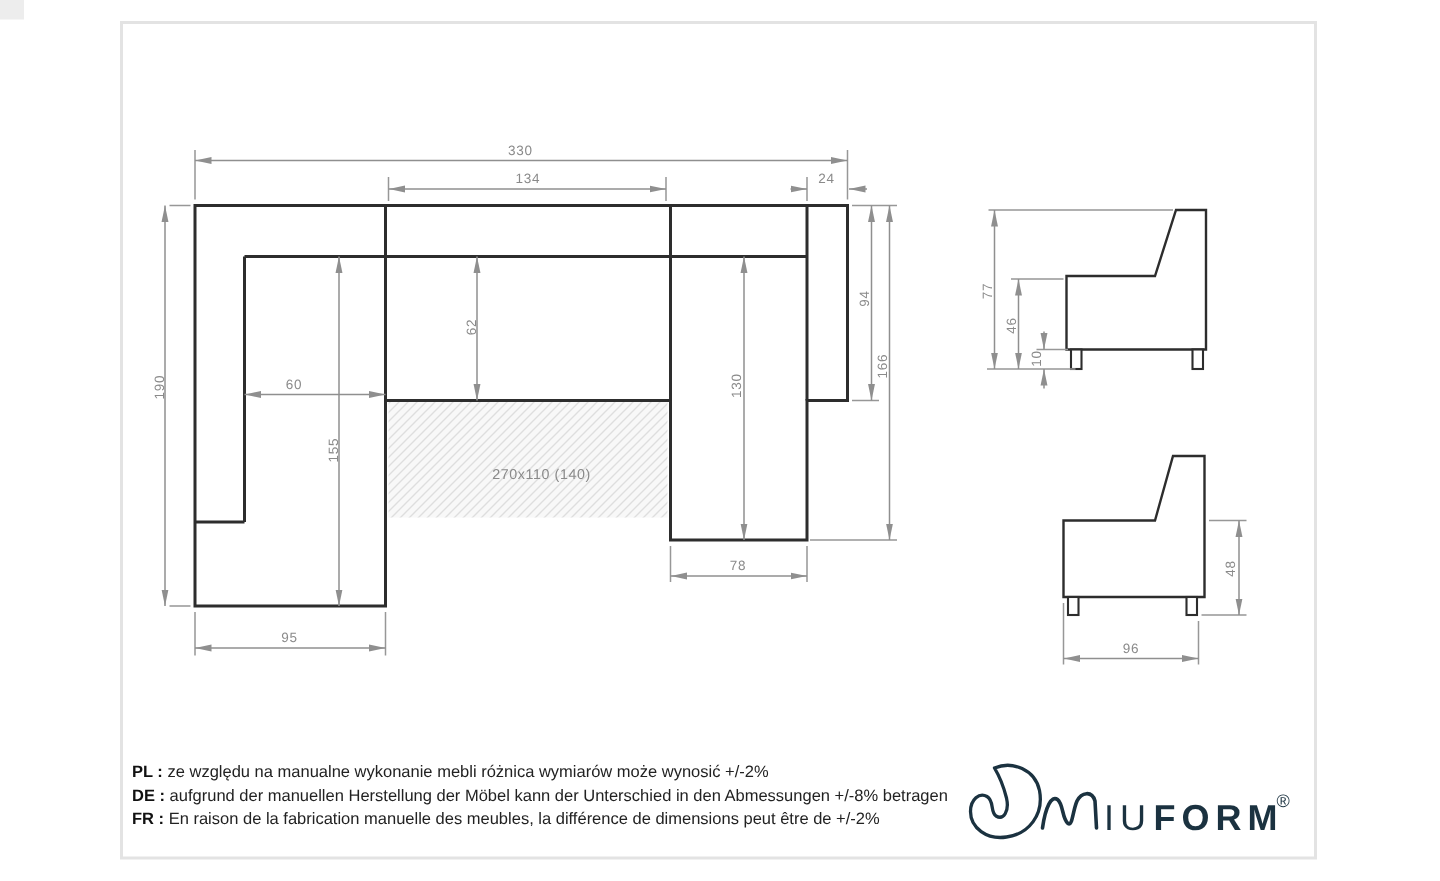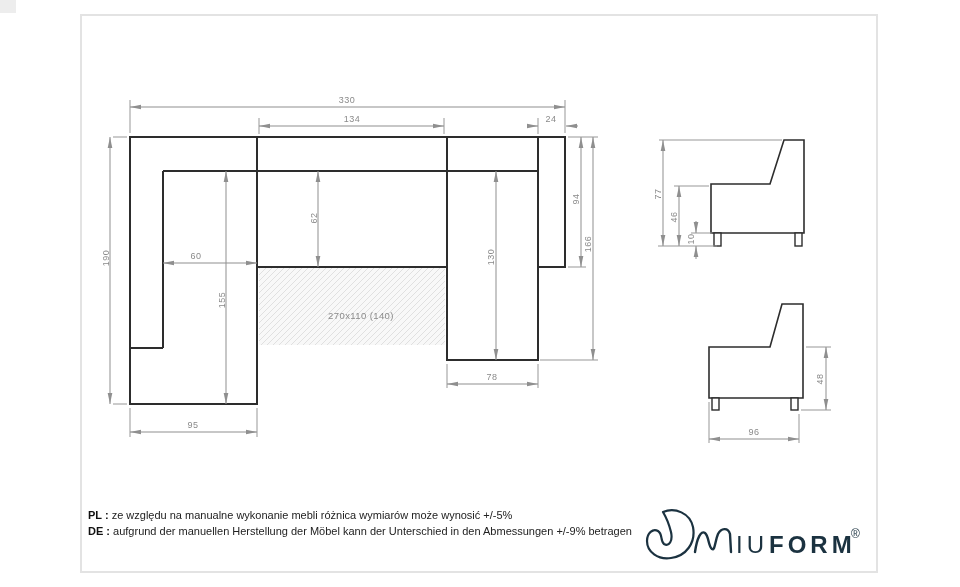--- a/index.html
+++ b/index.html
@@ -113,15 +113,16 @@
   <g>
     <path d="M663,512 C675,507 690,513 693,527 C696,543 686,556 671,558 C658,560 647,552 647,541 C647,533 653,528 658,531 C663,534 660,541 664,544 C669,547 673,541 671,532 C669,524 666,517 663,512 Z" fill="none" stroke="#1b3240" stroke-width="2.2" stroke-linejoin="round" stroke-linecap="round"></path>
     <path d="M695,552 C697,538 701,530 705,533 C709,536 708,546 712,549 C715,551 715,541 718,534 C721,528 728,527 730,534 L731,552" fill="none" stroke="#1b3240" stroke-width="2.4" stroke-linecap="round" stroke-linejoin="round"></path>
     <text class="logo-iu" x="736" y="553">IU</text>
     <text class="logo-form" x="769" y="553">FORM</text>
     <text class="logo-reg" x="851" y="538">®</text>
   </g>
 </svg>
 
 <div class="disclaimer">
-  <div><b><span>PL</span><span> : </span></b><span>ze względu na manualne wykonanie mebli różnica wymiarów może wynosić +/-5%</span></div>
-  <div><b><span>DE</span><span> : </span></b><span>aufgrund der manuellen Herstellung der Möbel kann der Unterschied in den Abmessungen +/-9% betragen</span></div>
+  <div><b><span>PL</span><span> : </span></b><span>ze względu na manualne wykonanie mebli różnica wymiarów może wynosić +/-2%</span></div>
+  <div><b><span>DE</span><span> : </span></b><span>aufgrund der manuellen Herstellung der Möbel kann der Unterschied in den Abmessungen +/-8% betragen</span></div>
+  <div><b><span>FR</span><span> : </span></b><span>En raison de la fabrication manuelle des meubles, la différence de dimensions peut être de +/-2%</span></div>
 </div>
 
 </body></html>

